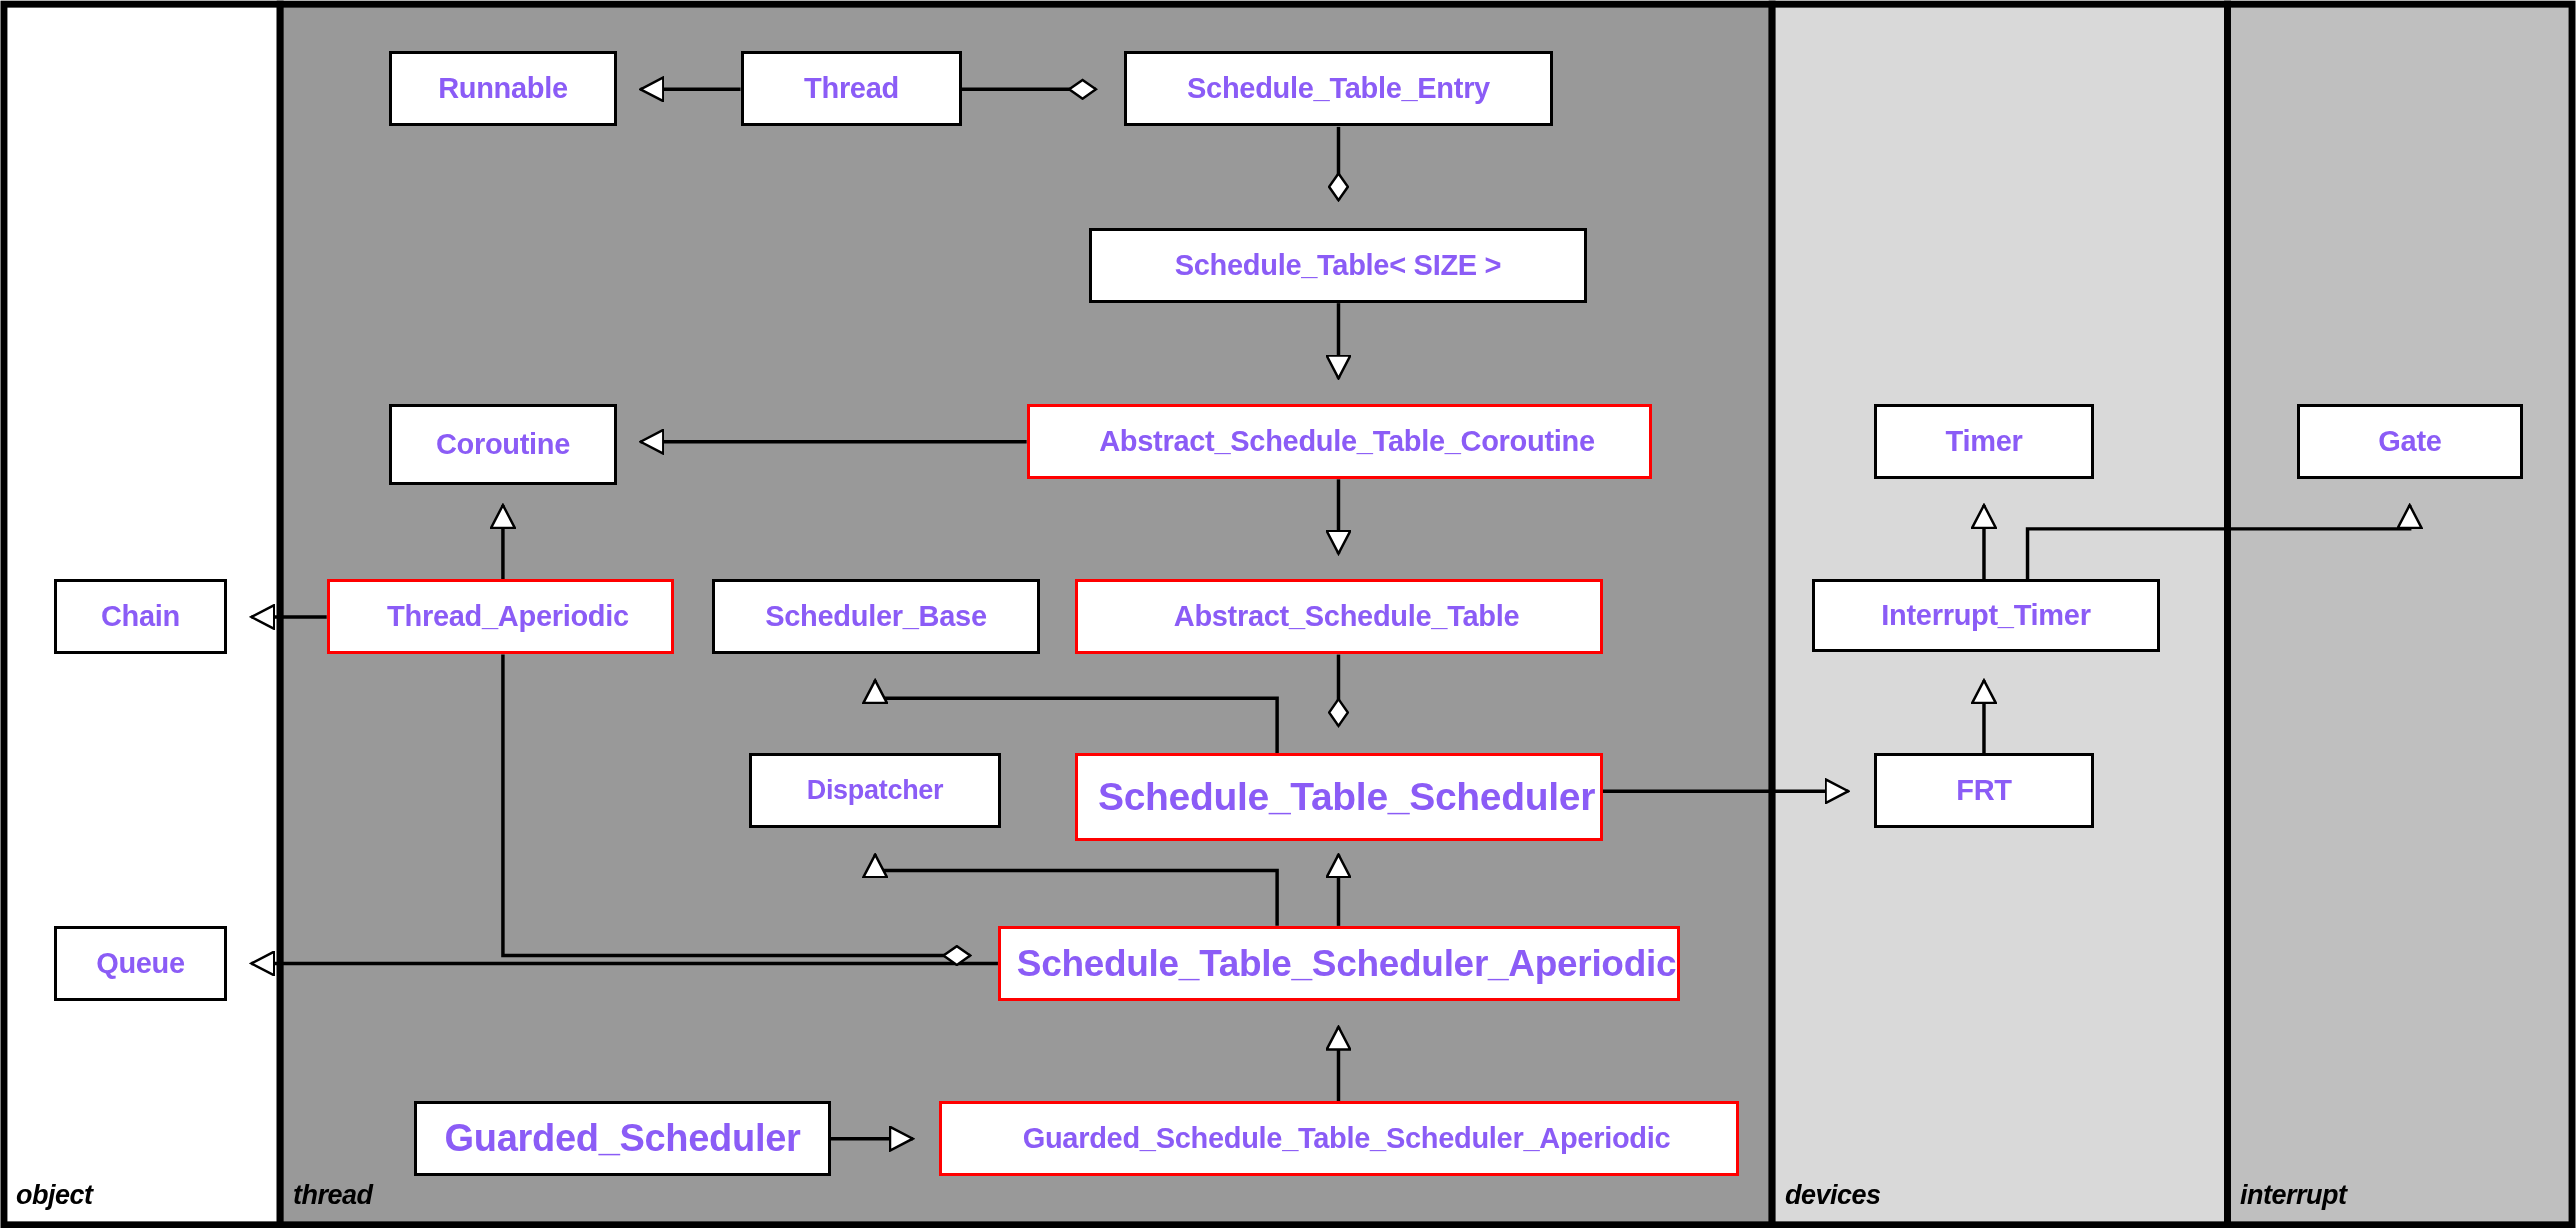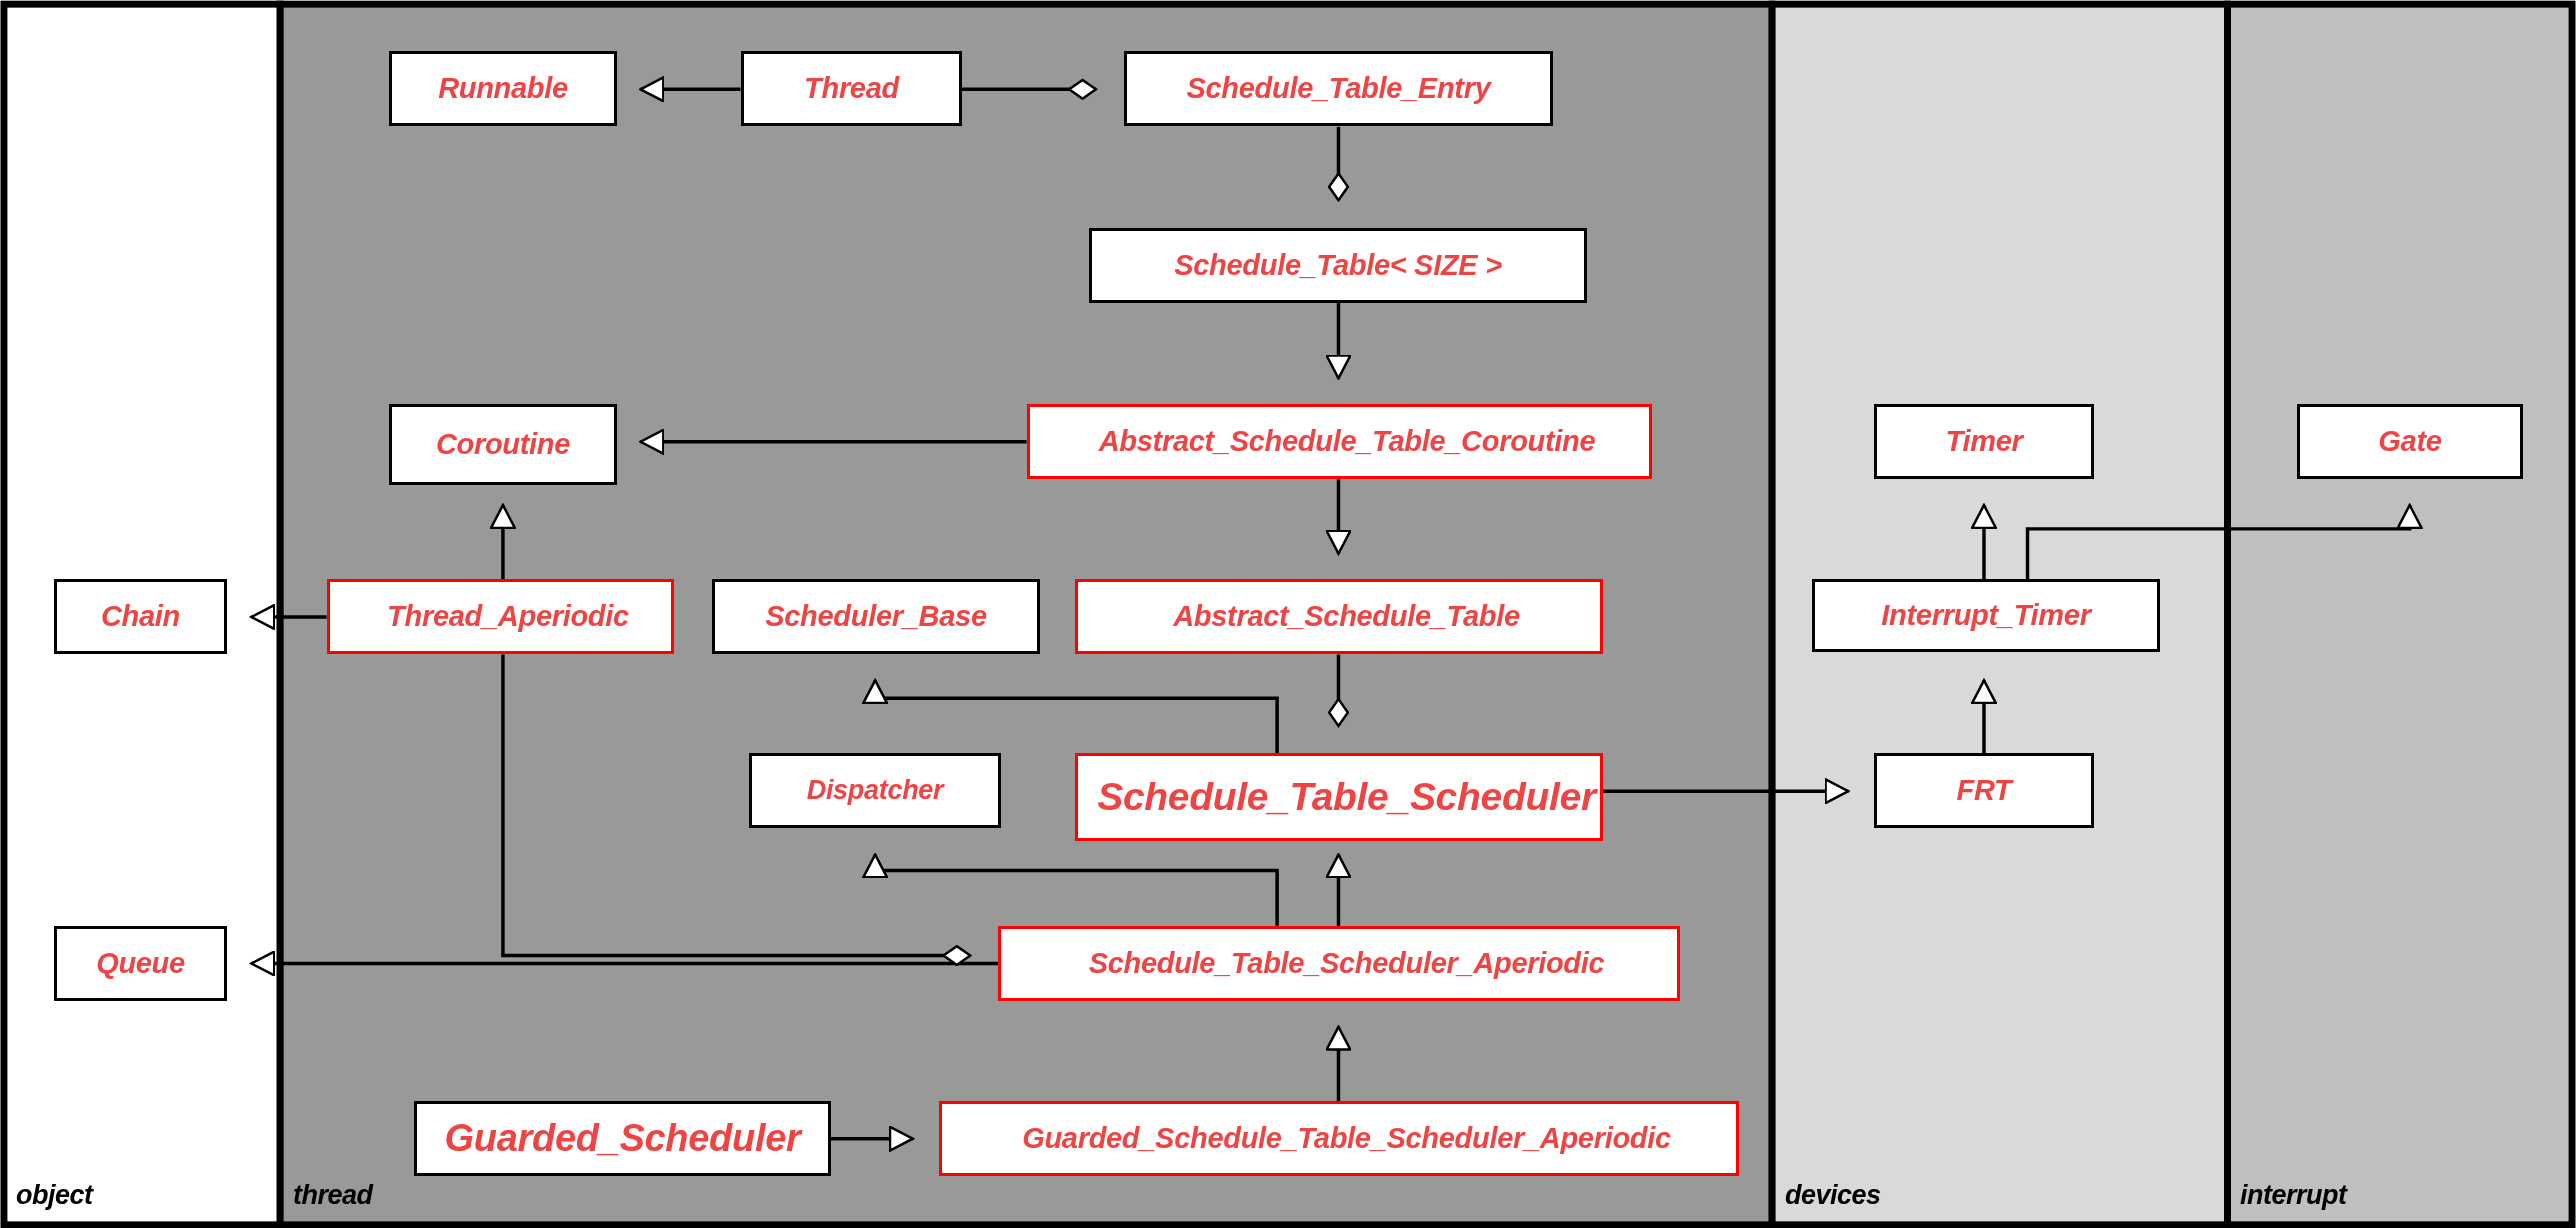--- a/index.html
+++ b/index.html
@@ -32,24 +32,23 @@
     letter-spacing: -0.5px;
   }
   .node {
     position: absolute;
     box-sizing: border-box;
     background: #ffffff;
     display: flex;
     align-items: center;
     justify-content: center;
     font-weight: bold;
-    color: #ef4444;
+    color: #8b5cf6;
     white-space: nowrap;
     letter-spacing: -0.3px;
-    font-style: italic;
   }
   .node.black { border: 3px solid #000000; }
   .node.red   { border: 3px solid #ff0000; padding-left: 15px; }
 </style>
 </head>
 <body>
 
 <div id="canvas">
 
   <svg id="svg-layer" viewBox="0 0 2602 1241">
@@ -157,21 +156,21 @@
     </div>
   <div class="node red" style="left:1075px; top:753px;  width:528px; height:88px; font-size:39px;">
       <span>Schedule_Table_Scheduler</span>
     </div>
   <div class="node black" style="left:1874px; top:753px;  width:220px; height:75px; font-size:29px;">
       <span>FRT</span>
     </div>
   <div class="node black" style="left:54px;   top:926px;  width:173px; height:75px; font-size:29px;">
       <span>Queue</span>
     </div>
-  <div class="node red" style="left:998px; top:926px;  width:682px; height:75px; font-size:29px;">
+  <div class="node red" style="left:998px; top:926px;  width:682px; height:75px; font-size:37px;">
       <span>Schedule_Table_Scheduler_Aperiodic</span>
     </div>
   <div class="node black" style="left:414px;  top:1101px; width:417px; height:75px; font-size:38px;">
       <span>Guarded_Scheduler</span>
     </div>
   <div class="node red" style="left:939px;  top:1101px; width:800px; height:75px; font-size:29px;">
       <span>Guarded_Schedule_Table_Scheduler_Aperiodic</span>
     </div>
 
   <div class="pkg-label" style="left:16px;   top:1180px;">object</div>

